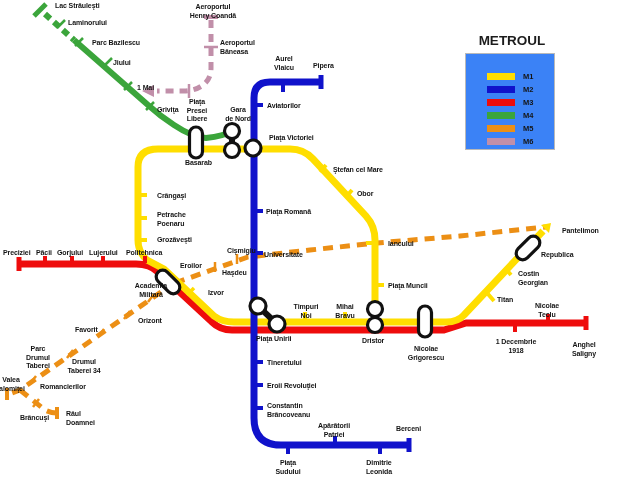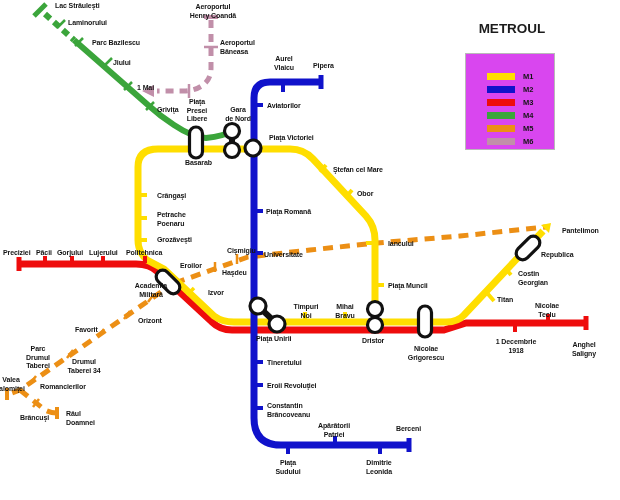--- a/index.html
+++ b/index.html
@@ -1,24 +1,24 @@
 <!DOCTYPE html>
 <html><head>
 <meta charset="utf-8">
 <style>
   html,body{margin:0;padding:0;background:#fff;}
   .stage{position:relative;width:620px;height:500px;background:#fff;overflow:hidden;
          font-family:"Liberation Sans",sans-serif;}
   .stage svg{position:absolute;left:0;top:0;}
   .stn{font-family:"Liberation Sans",sans-serif;font-size:7px;font-weight:bold;
        fill:#141414;letter-spacing:-0.1px;}
-  .map-title{position:absolute;left:450px;top:21px;width:124px;text-align:center;
+  .map-title{position:absolute;left:450px;top:33px;width:124px;text-align:center;
              font-size:13.5px;font-weight:bold;color:#1c1c1c;line-height:1.16;}
   .legend{position:absolute;left:465px;top:53px;width:90px;height:97px;
-          background:#d946ef;border:1px solid #b9b9b9;box-sizing:border-box;
+          background:#3b82f6;border:1px solid #b9b9b9;box-sizing:border-box;
           padding-top:19px;}
   .legend-row{display:flex;align-items:center;gap:8px;margin:0 0 6px 21px;height:7px;}
   .legend-swatch{width:28px;height:7px;flex:0 0 28px;}
   .legend-label{font-size:7.5px;font-weight:bold;color:#151515;}
 </style>
 </head>
 <body>
 
 <div class="stage">
   <svg width="620" height="500" viewBox="0 0 620 500" xmlns="http://www.w3.org/2000/svg">

